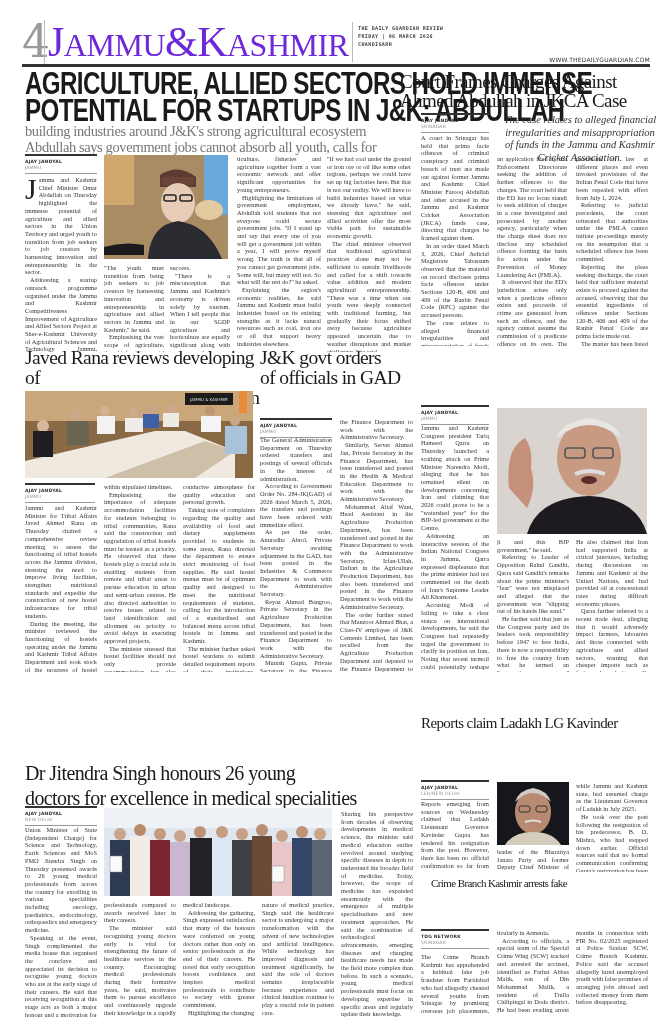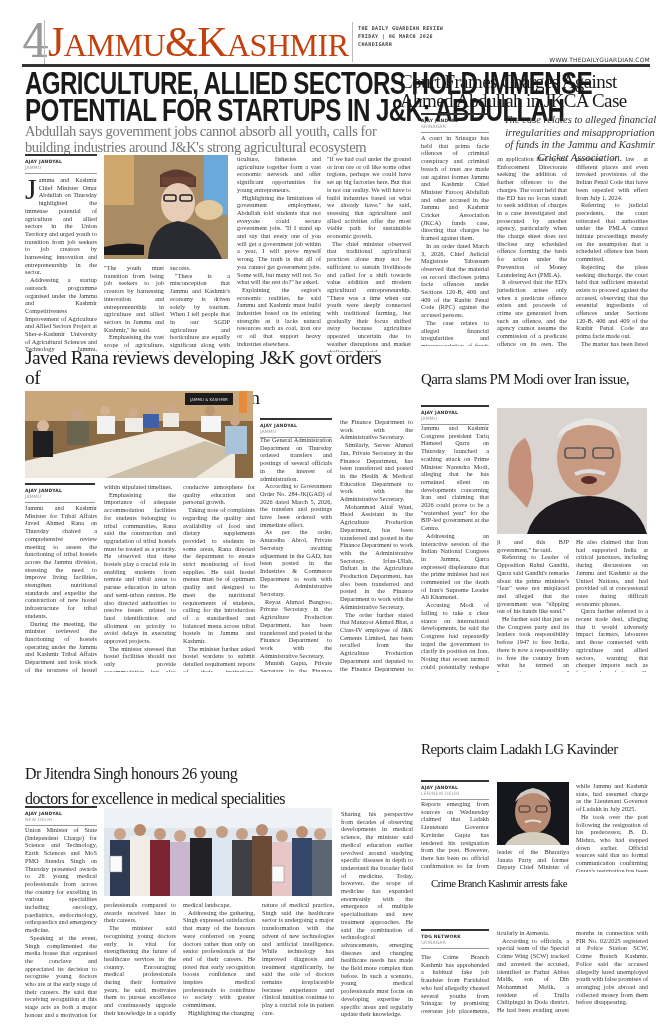--- a/index.html
+++ b/index.html
@@ -1,21 +1,21 @@
 <!DOCTYPE html>
 <html><head>
 <meta charset="utf-8">
 <style>
   * { box-sizing: border-box; margin: 0; padding: 0; }
   html, body { width: 672px; height: 1024px; background: #ffffff; overflow: hidden; }
   body { font-family: "Liberation Serif", serif; color: #222; position: relative; }
   .abs { position: absolute; }
   .masthead-num { left: 22px; top: 20px; font-size: 44px; color: #9a9a9a; font-family: "DejaVu Serif", serif; line-height: 44px; }
   .masthead-divider1 { left: 44px; top: 20px; width: 1px; height: 44px; background: #bbb; }
-  .masthead-title { left: 48px; top: 18px; font-size: 42px; color: #c2410c; letter-spacing: -0.5px; line-height: 48px; font-family: "Liberation Serif", serif; }
+  .masthead-title { left: 48px; top: 18px; font-size: 42px; color: #6d28d9; letter-spacing: -0.5px; line-height: 48px; font-family: "Liberation Serif", serif; }
   .masthead-title .sc { font-size: 32px; }
   .masthead-divider2 { left: 352px; top: 22px; width: 1px; height: 40px; background: #bbb; }
   .masthead-meta { left: 358px; top: 24px; font-size: 5px; line-height: 8px; font-family: "DejaVu Sans Mono", monospace; font-weight: bold; color: #444; letter-spacing: 0.4px; }
   .masthead-url { right: 22px; top: 56px; font-size: 6px; font-family: "DejaVu Sans", sans-serif; color: #333; letter-spacing: 0.2px; }
   .masthead-rule { left: 22px; top: 64px; width: 628px; height: 3px; background: #333; }
 
   .head-sans { font-family: "Liberation Sans", sans-serif; font-weight: bold; color: #1a1a1a; text-transform: uppercase; letter-spacing: -0.8px; transform: scaleX(0.78); transform-origin: left top; white-space: nowrap; }
   .deck { font-family: "Liberation Serif", serif; color: #777; font-size: 14.5px; line-height: 16px; letter-spacing: -0.4px; }
   .head-serif { font-family: "Liberation Serif", serif; color: #1a1a1a; letter-spacing: -0.6px; line-height: 1.02; }
 
@@ -42,22 +42,22 @@
   <div>CHANDIGARH</div>
 </div>
 <div class="abs masthead-url">WWW.THEDAILYGUARDIAN.COM</div>
 <div class="abs masthead-rule"></div>
 
 <div class="abs head-sans" style="left:25px; top:70px; font-size:31px; line-height:27px;">
   <div>AGRICULTURE, ALLIED SECTORS HOLD IMMENSE</div>
   <div>POTENTIAL FOR STARTUPS IN J&amp;K: ABDULLAH</div>
 </div>
 <div class="abs deck" style="left:25px; top:123px; width:390px;">
+  <div>building industries around J&amp;K's strong agricultural ecosystem</div>
   <div>Abdullah says government jobs cannot absorb all youth, calls for</div>
-  <div>building industries around J&amp;K's strong agricultural ecosystem</div>
 </div>
 <div class="abs byline" style="left:25px; top:154px; width:72px;"><span>AJAY JANDYAL</span><span class="loc">JAMMU</span></div>
 <div class="abs body" style="left:25px; top:176px; width:72px; height:176px; overflow:hidden;">
   <p><span class="dropcap">J</span><span>ammu and Kashmir Chief Minister Omar Abdullah on Thursday highlighted the immense potential of agriculture and allied sectors in the Union Territory and urged youth to transition from job seekers to job creators by harnessing innovation and entrepreneurship in the sector.</span></p>
   <p>Addressing a startup outreach programme organised under the Jammu and Kashmir Competitiveness Improvement of Agriculture and Allied Sectors Project at Sher-e-Kashmir University of Agricultural Sciences and Technology Jammu, Abdullah said initiatives like JKCIP are playing a crucial role in nurturing a vibrant startup ecosystem and promoting innovation-driven enterprises in Jammu and Kashmir.</p>
 </div>
 <div class="abs photo" style="left:104px; top:155px; width:124px; height:104px; background: linear-gradient(160deg,#c7a777 0%,#8f6c42 25%,#d9d2c6 40%,#3d3a3b 70%,#1c1c1e 100%);">
   <svg width="124" height="104" viewBox="0 0 124 104">
     <rect x="0" y="0" width="124" height="104" fill="#a98c63"></rect>
     <rect x="0" y="0" width="30" height="50" fill="#d0a86d"></rect>
@@ -155,39 +155,39 @@
   <p>The minister stressed that hostel facilities should not only provide accommodation but also create a supportive environment for students to focus on their studies and overall development. He underscored the need to strengthen academic support mechanisms within hostels and ensure a</p>
 </div>
 <div class="abs body" style="left:183px; top:483px; width:72px; height:189px; overflow:hidden;">
   <p>conducive atmosphere for quality education and personal growth.</p>
   <p>Taking note of complaints regarding the quality and availability of food and dietary supplements provided to students in some areas, Rana directed the department to ensure strict monitoring of food supplies. He said hostel menus must be of optimum quality and designed to meet the nutritional requirements of students, calling for the introduction of a standardised and balanced menu across tribal hostels in Jammu and Kashmir.</p>
   <p>The minister further asked hostel wardens to submit detailed requirement reports of their institutions, including repair and renovation works, furnishing needs, maintenance requirements and other infrastructural gaps, so that timely interventions and resource allocation can be planned.</p>
 </div>
 
 <div class="abs head-serif" style="left:260px; top:348px; font-size:19.5px; width:158px;">
   <div>J&amp;K govt orders</div>
+  <div>of officials in GAD</div>
 </div>
 <div class="abs byline" style="left:260px; top:418px; width:72px;"><span>AJAY JANDYAL</span><span class="loc">JAMMU</span></div>
 <div class="abs body" style="left:260px; top:436px; width:72px; height:236px; overflow:hidden;">
   <p>The General Administration Department on Thursday ordered transfers and postings of several officials in the interest of administration.</p>
   <p>According to Government Order No. 284-JK(GAD) of 2026 dated March 5, 2026, the transfers and postings have been ordered with immediate effect.</p>
   <p>As per the order, Anuradha Abrol, Private Secretary awaiting adjustment in the GAD, has been posted in the Industries &amp; Commerce Department to work with the Administrative Secretary.</p>
   <p>Reyaz Ahmad Bangroo, Private Secretary in the Agriculture Production Department, has been transferred and posted in the Finance Department to work with the Administrative Secretary.</p>
   <p>Munish Gupta, Private Secretary in the Finance Department, has been transferred and posted in the Agriculture Production Department to work with the Administrative Secretary. Vinod Kumar Bhat, Private Secretary in the Agriculture Production Department, has been transferred and posted in</p>
 </div>
 <div class="abs body" style="left:340px; top:418px; width:73px; height:254px; overflow:hidden;">
   <p>the Finance Department to work with the Administrative Secretary.</p>
   <p>Similarly, Server Ahmad Jan, Private Secretary in the Finance Department, has been transferred and posted in the Health &amp; Medical Education Department to work with the Administrative Secretary.</p>
   <p>Mohammad Altaf Wani, Head Assistant in the Agriculture Production Department, has been transferred and posted in the Finance Department to work with the Administrative Secretary. Irfan-Ullah, Daftari in the Agriculture Production Department, has also been transferred and posted in the Finance Department to work with the Administrative Secretary.</p>
   <p>The order further stated that Manzoor Ahmad Bhat, a Class-IV employee of J&amp;K Cements Limited, has been recalled from the Agriculture Production Department and deputed to the Finance Department to work with the Administrative Secretary on the same terms and conditions as contained in his initial deputation order.</p>
 
 </div>
 
 <div class="abs head-serif" style="left:421px; top:372px; font-size:15px; width:250px;">
-  <div>Qarra slams PM Modi over Iran issue,</div>
 </div>
 <div class="abs byline" style="left:421px; top:405px; width:68px;"><span>AJAY JANDYAL</span><span class="loc">JAMMU</span></div>
 <div class="abs body" style="left:421px; top:424px; width:68px; height:248px; overflow:hidden;">
   <p>Jammu and Kashmir Congress president Tariq Hameed Qarra on Thursday launched a scathing attack on Prime Minister Narendra Modi, alleging that he has remained silent on developments concerning Iran and claiming that 2026 could prove to be a "watershed year" for the BJP-led government at the Centre.</p>
   <p>Addressing an interactive session of the Indian National Congress in Jammu, Qarra expressed displeasure that the prime minister had not commented on the death of Iran's Supreme Leader Ali Khamenei.</p>
   <p>Accusing Modi of failing to take a clear stance on international developments, he said the Congress had repeatedly urged the government to clarify its position on Iran. Noting that recent turmoil could potentially reshape the global order, Qarra alleged that the prime minister appeared politically isolated and claimed that the "time is not far away" when the situation would become difficult for him.</p>
 
 </div>
 <div class="abs photo" style="left:497px; top:408px; width:150px; height:126px;">
   <svg width="150" height="126" viewBox="0 0 150 126">
@@ -205,21 +205,21 @@
 <div class="abs body" style="left:497px; top:538px; width:72px; height:134px; overflow:hidden;">
   <p>ji and this BJP government," he said.</p>
   <p>Referring to Leader of Opposition Rahul Gandhi, Qarra said Gandhi's remarks about the prime minister's "fear" were not misplaced and alleged that the government was "slipping out of his hands like sand."</p>
   <p>He further said that just as the Congress party and its leaders took responsibility before 1947 to free India, there is now a responsibility to free the country from what he termed an "autocratic system." Drawing parallels with the pre-Independence era, Qarra said the Congress under leaders like Jawaharlal Nehru and Indira Gandhi had upheld India's independent foreign policy and maintained strong ties with countries across regions, including Iran.</p>
 </div>
 <div class="abs body" style="left:576px; top:538px; width:72px; height:134px; overflow:hidden;">
   <p>He also claimed that Iran had supported India at critical junctures, including during discussions on Jammu and Kashmir at the United Nations, and had provided oil at concessional rates during difficult economic phases.</p>
   <p>Qarra further referred to a recent trade deal, alleging that it would adversely impact farmers, labourers and those connected with agriculture and allied sectors, warning that cheaper imports such as fruits, dry fruits, milk products and cotton could hurt local producers. Questioning the rationale behind the agreement, he cited remarks made by Rahul Gandhi in Parliament that no prime minister should enter into such a deal if it runs counter to national interests.</p>
 </div>
 
-<div class="abs head-serif" style="left:25px; top:761px; font-size:16px; width:395px; line-height:25px;">
+<div class="abs head-serif" style="left:25px; top:761px; font-size:20px; width:395px; line-height:25px;">
   <div>Dr Jitendra Singh honours 26 young</div>
   <div>doctors for excellence in medical specialities</div>
 </div>
 <div class="abs byline" style="left:25px; top:806px; width:72px;"><span>AJAY JANDYAL</span><span class="loc">NEW DELHI</span></div>
 <div class="abs body" style="left:25px; top:826px; width:72px; height:192px; overflow:hidden;">
   <p>Union Minister of State (Independent Charge) for Science and Technology, Earth Sciences and MoS PMO Jitendra Singh on Thursday presented awards to 26 young medical professionals from across the country for excelling in various specialities including oncology, paediatrics, endocrinology, orthopaedics and emergency medicine.</p>
   <p>Speaking at the event, Singh complimented the media house that organised the conclave and appreciated its decision to recognise young doctors who are at the early stage of their careers. He said that receiving recognition at this stage acts as both a major honour and a motivation for young</p>
 </div>
 <div class="abs photo" style="left:104px; top:808px; width:228px; height:88px;">
   <svg width="228" height="88" viewBox="0 0 228 88">
@@ -262,21 +262,21 @@
   <p>Addressing the gathering, Singh expressed satisfaction that many of the honours were conferred on young doctors rather than only on senior professionals at the end of their careers. He noted that early recognition boosts confidence and inspires medical professionals to contribute to society with greater commitment.</p>
   <p>Highlighting the changing</p>
 </div>
 <div class="abs body" style="left:262px; top:901px; width:72px; height:117px; overflow:hidden;">
   <p>nature of medical practice, Singh said the healthcare sector is undergoing a major transformation with the advent of new technologies and artificial intelligence. While technology has improved diagnosis and treatment significantly, he said the role of doctors remains irreplaceable because experience and clinical intuition continue to play a crucial role in patient care.</p>
 </div>
 <div class="abs body" style="left:341px; top:810px; width:72px; height:208px; overflow:hidden;">
   <p>Sharing his perspective from decades of observing developments in medical science, the minister said medical education earlier revolved around studying specific diseases in depth to understand the broader field of medicine. Today, however, the scope of medicine has expanded enormously with the emergence of multiple specialisations and new treatment approaches. He said the combination of technological advancements, emerging diseases and changing healthcare needs has made the field more complex than before. In such a scenario, young medical professionals must focus on developing expertise in specific areas and regularly update their knowledge.</p>
 </div>
 
-<div class="abs head-serif" style="left:421px; top:742px; font-size:15px; width:250px;">
+<div class="abs head-serif" style="left:421px; top:716px; font-size:15px; width:250px;">
   <div>Reports claim Ladakh LG Kavinder</div>
 </div>
 <div class="abs byline" style="left:421px; top:780px; width:68px;"><span>AJAY JANDYAL</span><span class="loc">LEH/NEW DELHI</span></div>
 <div class="abs body" style="left:421px; top:800px; width:68px; height:70px; overflow:hidden;">
   <p>Reports emerging from sources on Wednesday claimed that Ladakh Lieutenant Governor Kavinder Gupta has tendered his resignation from the post. However, there has been no official confirmation so far from the President's Secretariat or the Ladakh administration regarding the development. Gupta, a senior</p>
 </div>
 <div class="abs photo" style="left:497px; top:782px; width:72px; height:63px;">
   <svg width="72" height="63" viewBox="0 0 72 63">
     <rect x="0" y="0" width="72" height="63" fill="#15171c"></rect>
     <ellipse cx="36" cy="30" rx="18" ry="22" fill="#b98a72"></ellipse>

